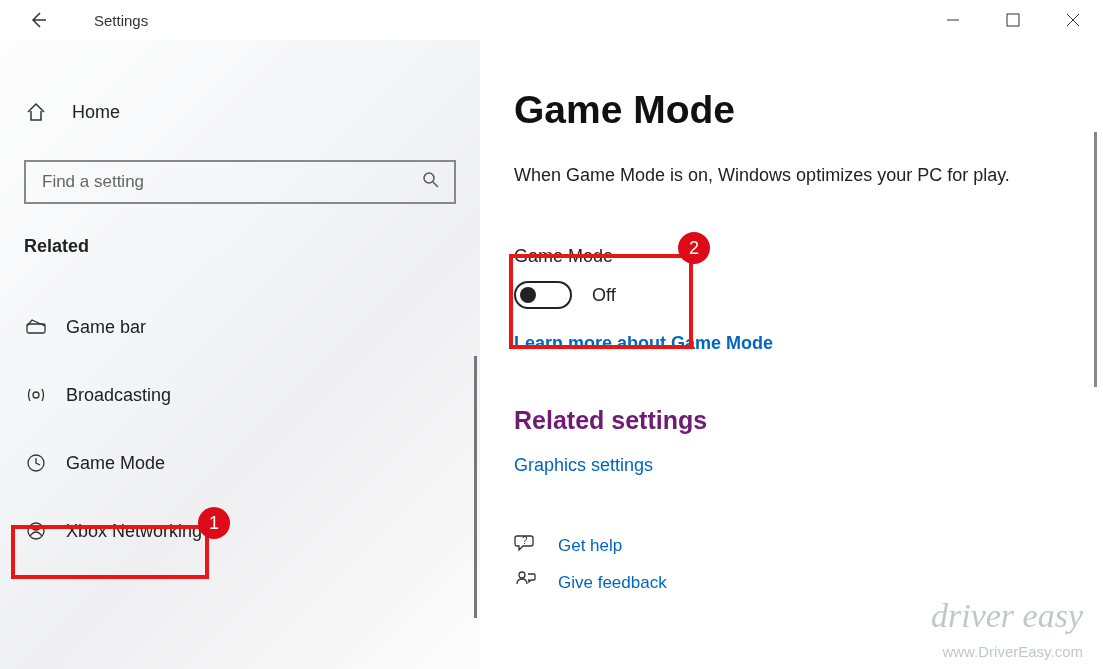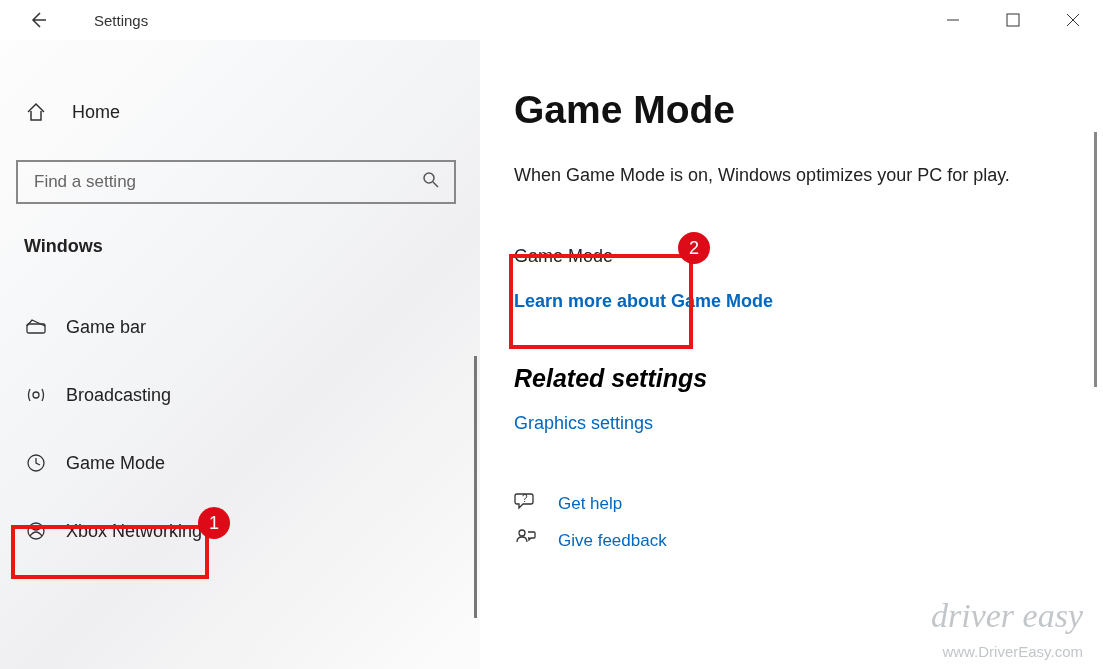--- a/index.html
+++ b/index.html
@@ -48,21 +48,21 @@
   .home-row {
     display: flex; align-items: center;
     padding: 0 24px;
     height: 48px;
     cursor: pointer;
     gap: 24px;
     font-size: 18px;
     color: #222;
   }
   .search-box {
-    margin: 24px 24px 0 16px;
+    margin: 24px 24px 0 24px;
     height: 44px;
     border: 2px solid #888;
     display: flex; align-items: center;
     padding: 0 14px;
     background: transparent;
   }
   .search-input {
     flex: 1; border: none; outline: none;
     background: transparent;
     font-size: 17px;
@@ -130,22 +130,21 @@
   .toggle-state { font-size: 18px; color: #222; }
   .link {
     color: #0067C0;
     font-size: 18px;
     cursor: pointer;
     display: inline-block;
   }
   .related-title {
     font-size: 25px; font-weight: 600;
     margin: 52px 0 20px 0;
-    color: #000000;
-    font-style: italic;
+    color: #701a75;
   }
   .help-row {
     display: flex; align-items: center; gap: 20px;
     margin-top: 10px;
     font-size: 17px;
     color: #0067C0;
     cursor: pointer;
   }
   .help-row .hicon { color: #222; width: 24px; }
   .annotation1 {
@@ -255,21 +254,21 @@
       <div class="search-box">
         <input class="search-input" placeholder="Find a setting" style="">
         <span>
           <svg width="18" height="18" viewBox="0 0 18 18">
               <circle cx="7" cy="7" r="5" stroke="#555" stroke-width="1.5" fill="none"></circle>
               <path d="M11 11 L16 16" stroke="#555" stroke-width="1.5"></path>
             </svg>
         </span>
       </div>
 
-      <div class="category">Windows</div>
+      <div class="category">Related</div>
 
       <div class="nav-list">
         <div class="nav-item">
           <span class="nav-icon">
             <svg width="22" height="22" viewBox="0 0 22 22">
                 <rect x="2" y="8" width="18" height="9" rx="1.5" stroke="#333" stroke-width="1.3" fill="none"></rect>
                 <path d="M2 10 L7 4 L20 10" stroke="#333" stroke-width="1.3" fill="none"></path>
               </svg>
           </span>
           <span>Game bar</span>
@@ -303,20 +302,26 @@
         </div>
       </div>
     </div>
 
     <div class="content">
       <h1 class="page-title">Game Mode</h1>
       <div class="description">When Game Mode is on, Windows optimizes your PC for play.</div>
 
       <div>
         <div class="setting-label">Game Mode</div>
+        <div class="toggle-row">
+          <div class="toggle">
+            <div class="toggle-knob"></div>
+          </div>
+          <span class="toggle-state">Off</span>
+        </div>
       </div>
 
       <div style="margin-top:24px;font-weight:bold;">
         <span class="link">Learn more about Game Mode</span>
       </div>
 
       <div class="related-title">Related settings</div>
       <span class="link">Graphics settings</span>
 
       <div style="margin-top:56px;">

